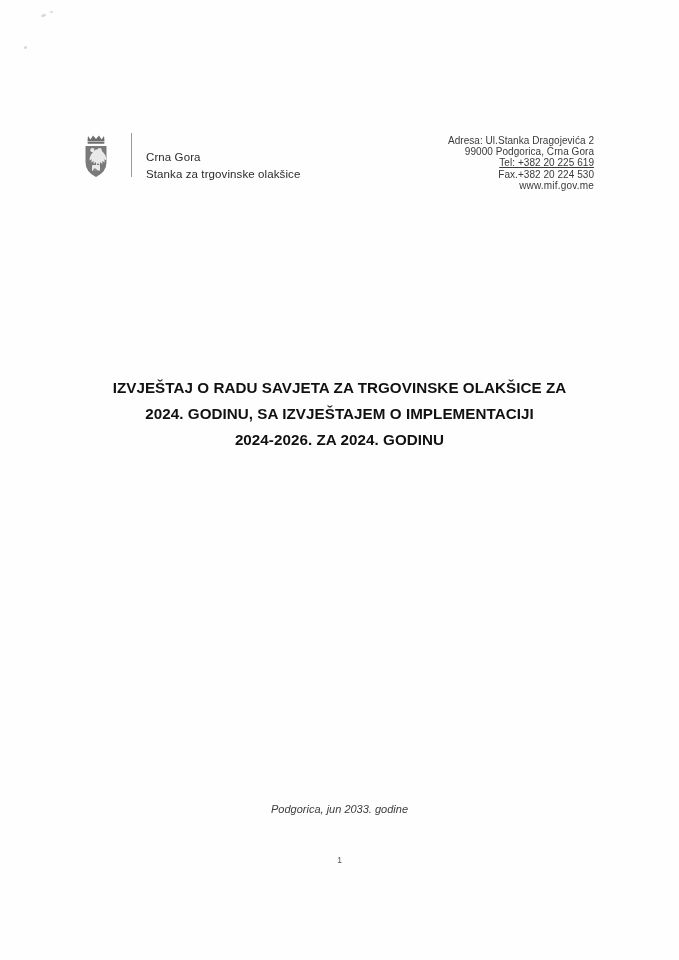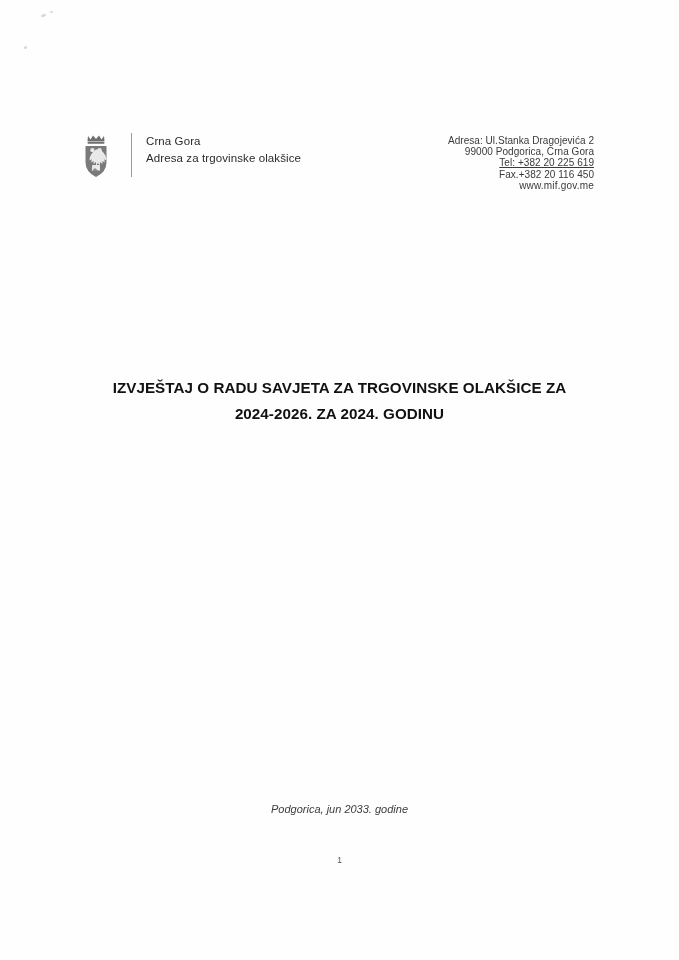--- a/index.html
+++ b/index.html
@@ -39,21 +39,21 @@
     left: 75px;
     top: 131px;
     right: 85px;
     display: flex;
     align-items: flex-start;
     justify-content: space-between;
   }
 
   .brand {
     display: flex;
-    align-items: flex-start;
+    align-items: flex-end;
   }
 
   .coat {
     width: 42px;
     height: 52px;
     position: relative;
     flex: 0 0 auto;
   }
   .coat svg { display: block; }
 
@@ -158,35 +158,36 @@
             <rect x="17" y="34" width="8" height="6" rx="1" fill="#e9e9e9"></rect>
             <path d="M18 39 q1.6 -3.4 3.6 -0.6 q1.4 1.6 2.6 0.6 l0 1 l-6.2 0 z" fill="#8a8a8a"></path>
           </g>
         </svg>
       </div>
 
       <div class="brand-divider"></div>
 
       <div class="brand-text">
         <div class="brand-line1">Crna Gora</div>
-        <div class="brand-line2">Adresa za trgovinske olakšice</div>
+        <div class="brand-line2">Stanka za trgovinske olakšice</div>
       </div>
     </div>
 
     <div class="address">
       <div>Adresa: Ul.Stanka Dragojevića 2</div>
       <div>99000 Podgorica, Crna Gora</div>
       <div class="u">Tel: +382 20 225 619</div>
-      <div>Fax.+382 20 116 450</div>
+      <div>Fax.+382 20 224 530</div>
       <div class="web">www.mif.gov.me</div>
     </div>
   </div>
 
   <div class="title-block">
     <span class="tline">IZVJEŠTAJ O RADU SAVJETA ZA TRGOVINSKE OLAKŠICE ZA</span>
+    <span class="tline">2024. GODINU, SA IZVJEŠTAJEM O IMPLEMENTACIJI</span>
     <span class="tline">2024-2026. ZA 2024. GODINU</span>
   </div>
 
   <div class="place-date">Podgorica, jun 2033. godine</div>
 
   <div class="page-number">1</div>
 
 </div>
 
 </body></html>

